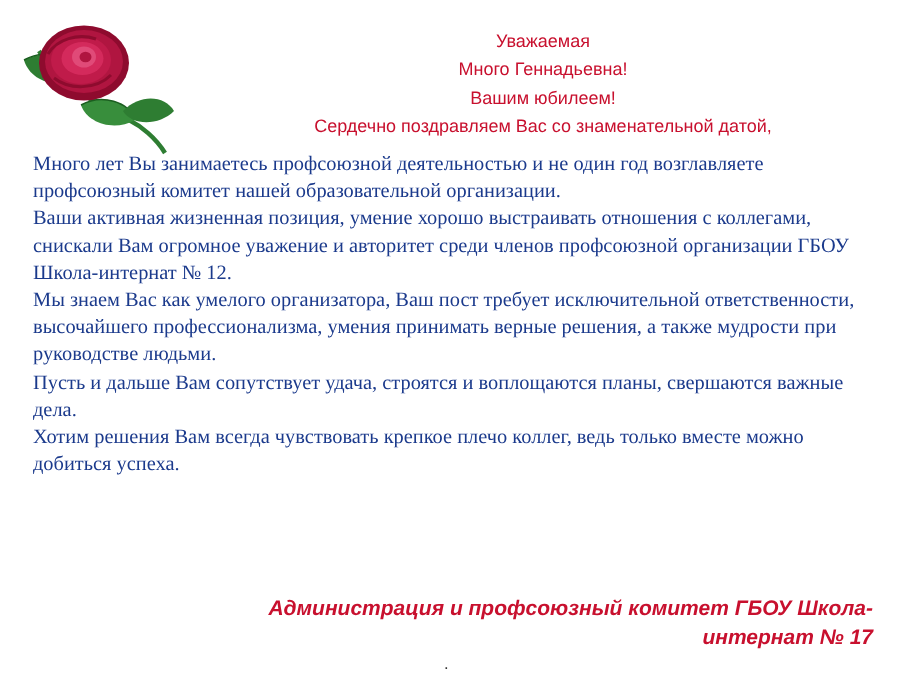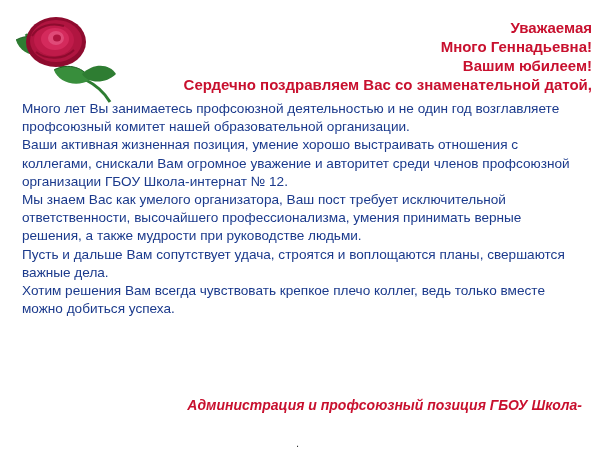--- a/index.html
+++ b/index.html
@@ -25,42 +25,43 @@
     left: 8px;
     top: 14px;
     width: 120px;
     height: 92px;
   }
   .header {
     position: absolute;
     left: 132px;
     top: 18px;
     width: 460px;
-    text-align: right;
+    text-align: center;
     color: #c8102e;
-    font-weight: bold;
-    font-size: 15px;
+    font-weight: normal;
+    font-size: 12px;
     line-height: 19px;
   }
   .header .line {
     display: block;
     white-space: nowrap;
   }
   .body {
     position: absolute;
     left: 22px;
     top: 100px;
     width: 560px;
     color: #1b3a8c;
     font-size: 13.6px;
     line-height: 18.2px;
   }
   .para {
     margin: 0 0 0 0;
     text-align: left;
+    font-family: Liberation Serif, serif;
   }
   .signature {
     position: absolute;
     left: 120px;
     top: 396px;
     width: 462px;
     text-align: right;
     color: #c8102e;
     font-weight: bold;
     font-style: italic;
@@ -112,18 +113,19 @@
 
   <div class="body">
     <p class="para">Много лет Вы занимаетесь профсоюзной деятельностью и не один год возглавляете профсоюзный комитет нашей образовательной организации.</p>
     <p class="para">Ваши активная жизненная позиция, умение хорошо выстраивать отношения с коллегами, снискали Вам огромное уважение и авторитет среди членов профсоюзной организации ГБОУ Школа-интернат № 12.</p>
     <p class="para">Мы знаем Вас как умелого организатора, Ваш пост требует исключительной ответственности, высочайшего профессионализма, умения принимать верные решения, а также мудрости при руководстве людьми.</p>
     <p class="para">Пусть и дальше Вам сопутствует удача, строятся и воплощаются планы, свершаются важные дела.</p>
     <p class="para">Хотим решения Вам всегда чувствовать крепкое плечо коллег, ведь только вместе можно добиться успеха.</p>
   </div>
 
   <div class="signature">
-    <span class="line">Администрация и профсоюзный позиция ГБОУ Школа-</span>
+    <span class="line">Администрация и профсоюзный комитет ГБОУ Школа-</span>
+    <span class="line">интернат № 17</span>
   </div>
 
   <div class="dot">.</div>
 
 </div>
 
 </body></html>

